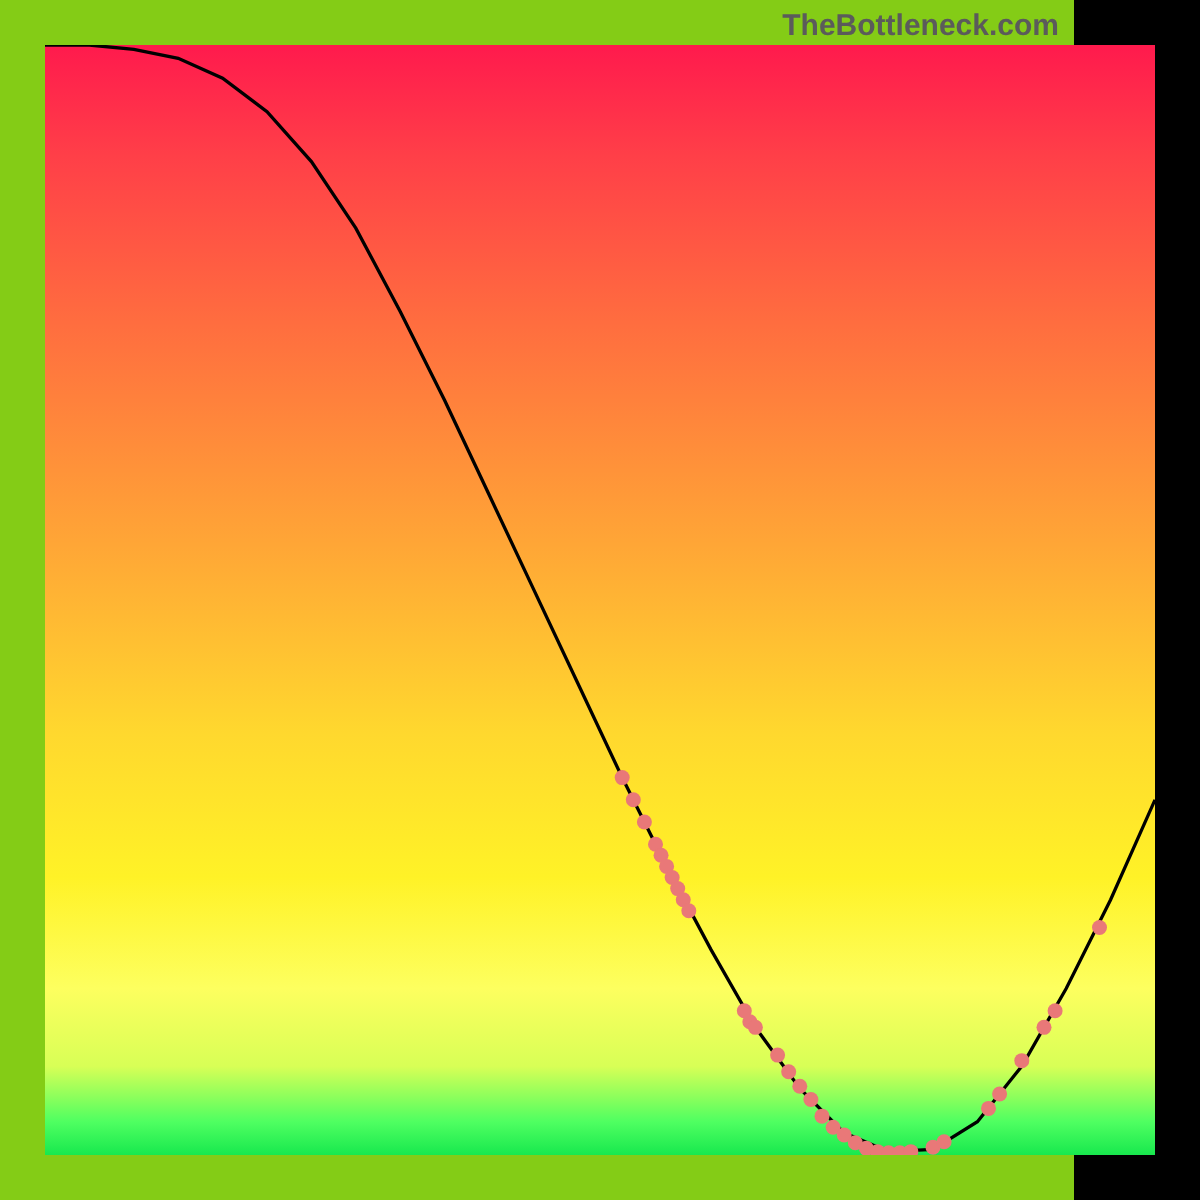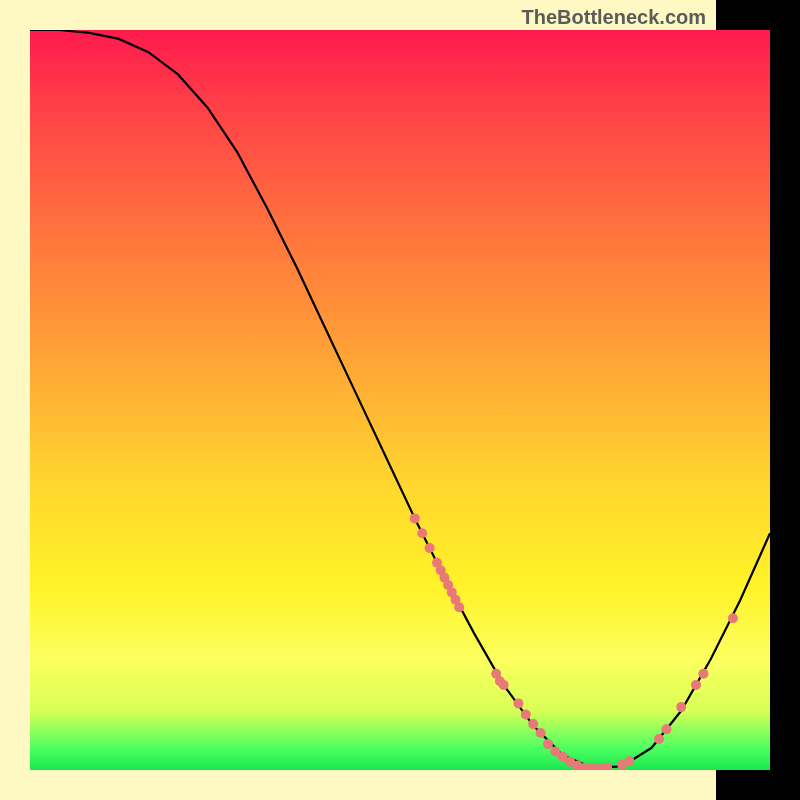--- a/index.html
+++ b/index.html
@@ -1,20 +1,20 @@
 <!DOCTYPE html>
 <html><head>
 <meta charset="utf-8">
 <style>
   * { margin: 0; padding: 0; box-sizing: border-box; }
   html, body { width: 800px; height: 800px; overflow: hidden; background: #000; }
   .outer {
     width: 716px;
     height: 800px;
-    background: #fef9c3;
+    background: #84cc16;
     position: relative;
   }
   .watermark {
     position: absolute;
     top: 6px;
     right: 10px;
     font-family: Arial, Helvetica, sans-serif;
     font-size: 20px;
     font-weight: bold;
     color: #5b5b5b;

